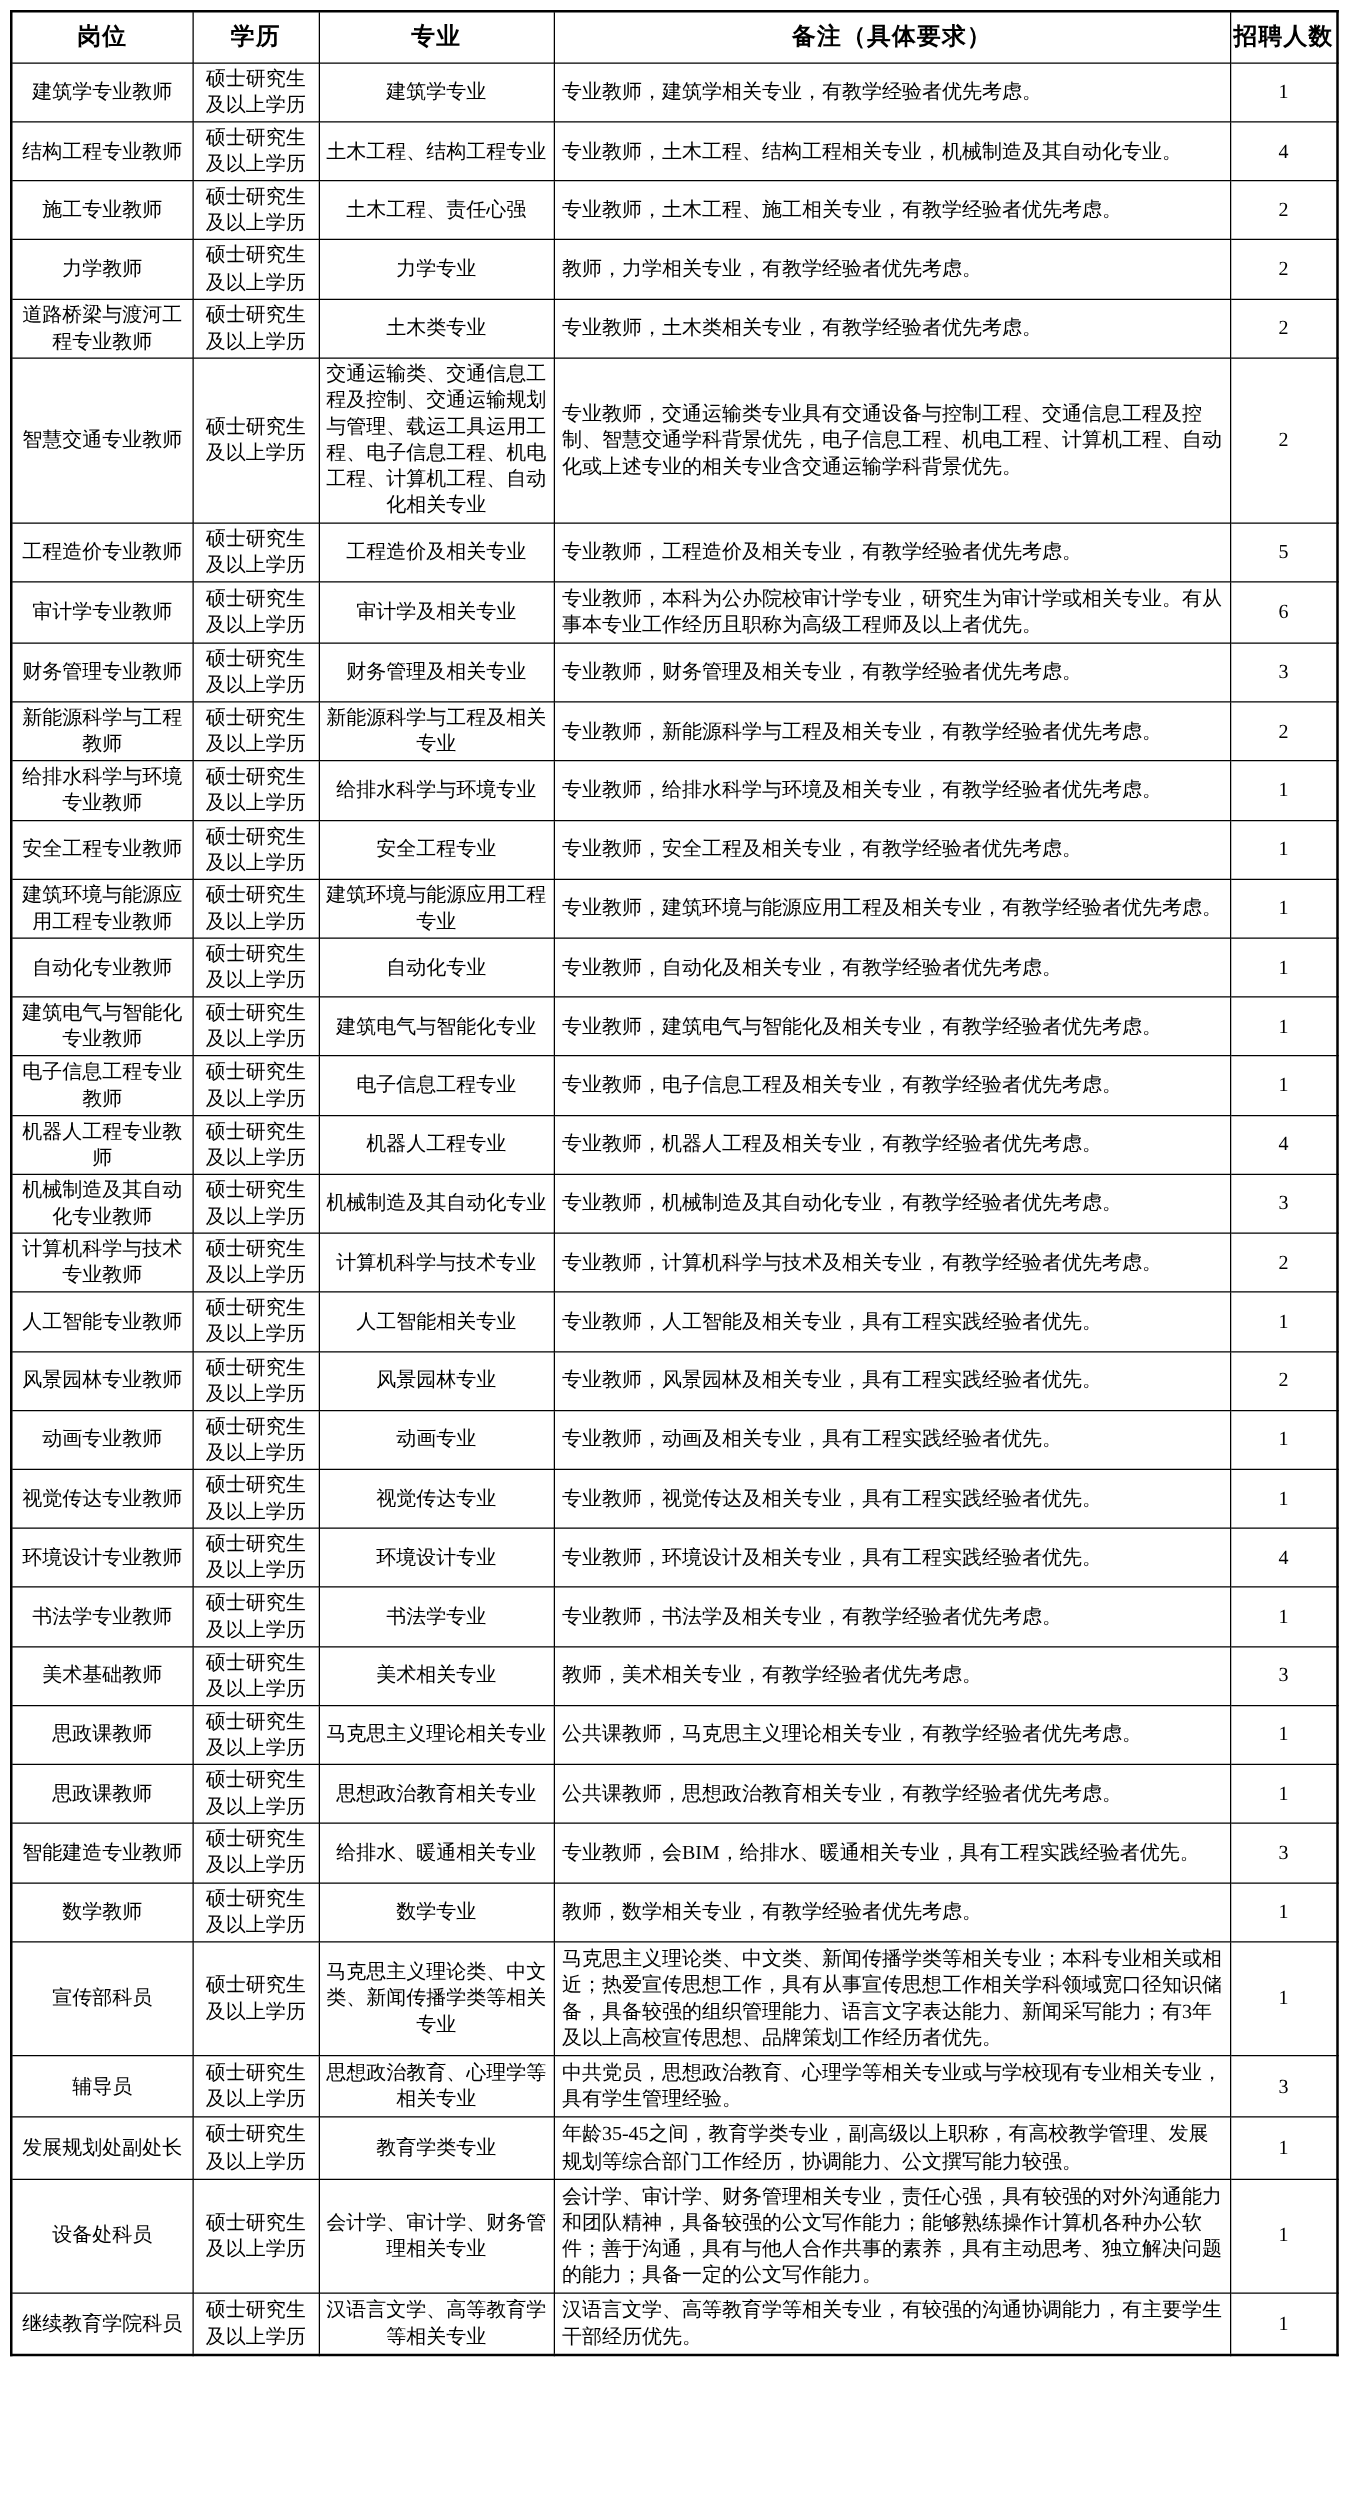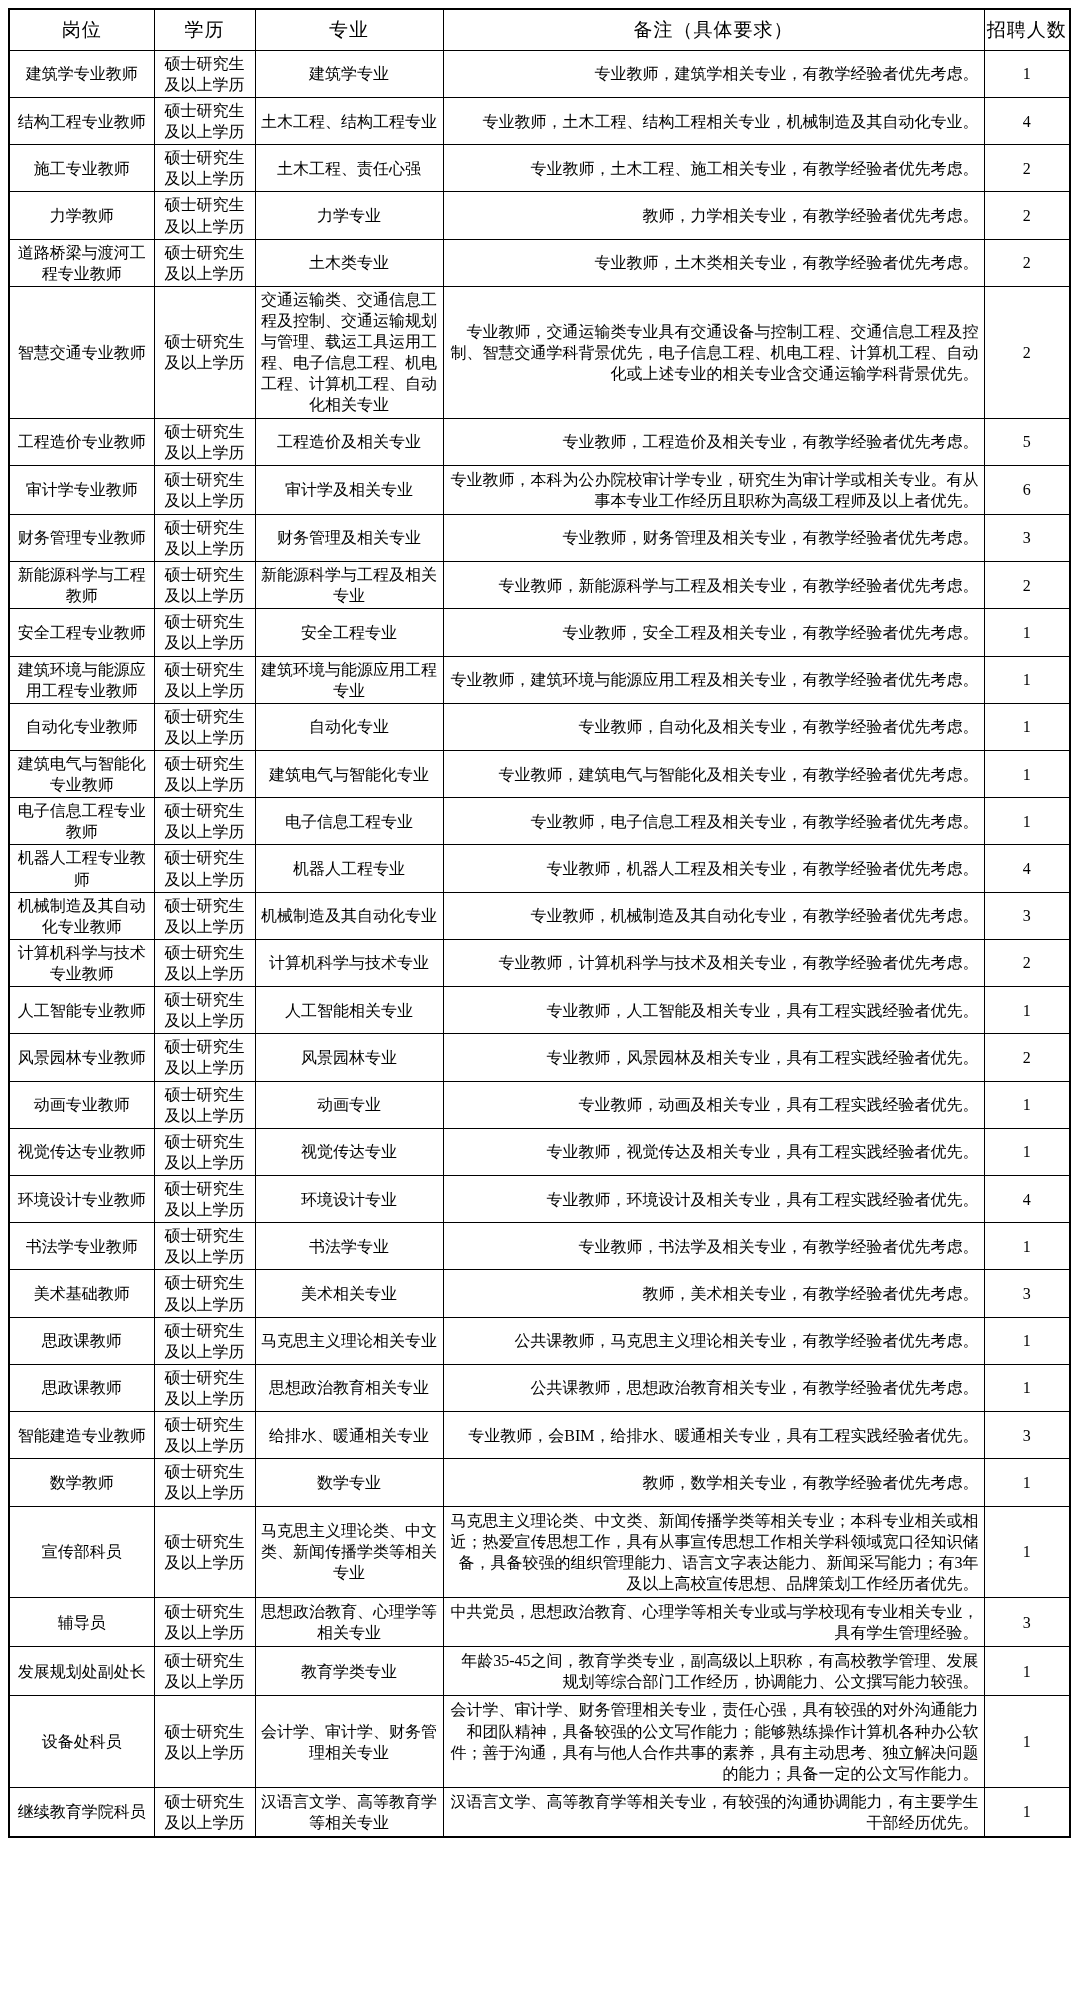--- a/index.html
+++ b/index.html
@@ -29,36 +29,36 @@
   .recruit-table td {
     border: 1px solid #000000;
     box-sizing: border-box;
     vertical-align: middle;
     color: #000000;
     word-break: break-word;
     overflow-wrap: break-word;
   }
   .recruit-table th {
     font-size: 19px;
-    font-weight: 400;
+    font-weight: 700;
     text-align: center;
     letter-spacing: 1px;
     padding: 8px 1px;
     line-height: 1.25;
   }
   .recruit-table td {
     font-size: 16px;
     line-height: 1.32;
     padding: 2px 3px;
   }
   td.cell-center {
     text-align: center;
   }
   td.cell-remark {
-    text-align: right;
+    text-align: left;
     padding: 3px 5px 3px 6px;
   }
   col.col-position { width: 145px; }
   col.col-education { width: 101px; }
   col.col-major { width: 188px; }
   col.col-requirements { width: 541px; }
   col.col-count { width: 86px; }
 </style>
 </head>
 <body>
@@ -146,20 +146,27 @@
     <td class="cell-center">3</td>
   </tr>
         <tr>
     <td class="cell-center">新能源科学与工程教师</td>
     <td class="cell-center">硕士研究生及以上学历</td>
     <td class="cell-center">新能源科学与工程及相关专业</td>
     <td class="cell-remark">专业教师，新能源科学与工程及相关专业，有教学经验者优先考虑。</td>
     <td class="cell-center">2</td>
   </tr>
         <tr>
+    <td class="cell-center">给排水科学与环境专业教师</td>
+    <td class="cell-center">硕士研究生及以上学历</td>
+    <td class="cell-center">给排水科学与环境专业</td>
+    <td class="cell-remark">专业教师，给排水科学与环境及相关专业，有教学经验者优先考虑。</td>
+    <td class="cell-center">1</td>
+  </tr>
+        <tr>
     <td class="cell-center">安全工程专业教师</td>
     <td class="cell-center">硕士研究生及以上学历</td>
     <td class="cell-center">安全工程专业</td>
     <td class="cell-remark">专业教师，安全工程及相关专业，有教学经验者优先考虑。</td>
     <td class="cell-center">1</td>
   </tr>
         <tr>
     <td class="cell-center">建筑环境与能源应用工程专业教师</td>
     <td class="cell-center">硕士研究生及以上学历</td>
     <td class="cell-center">建筑环境与能源应用工程专业</td>

